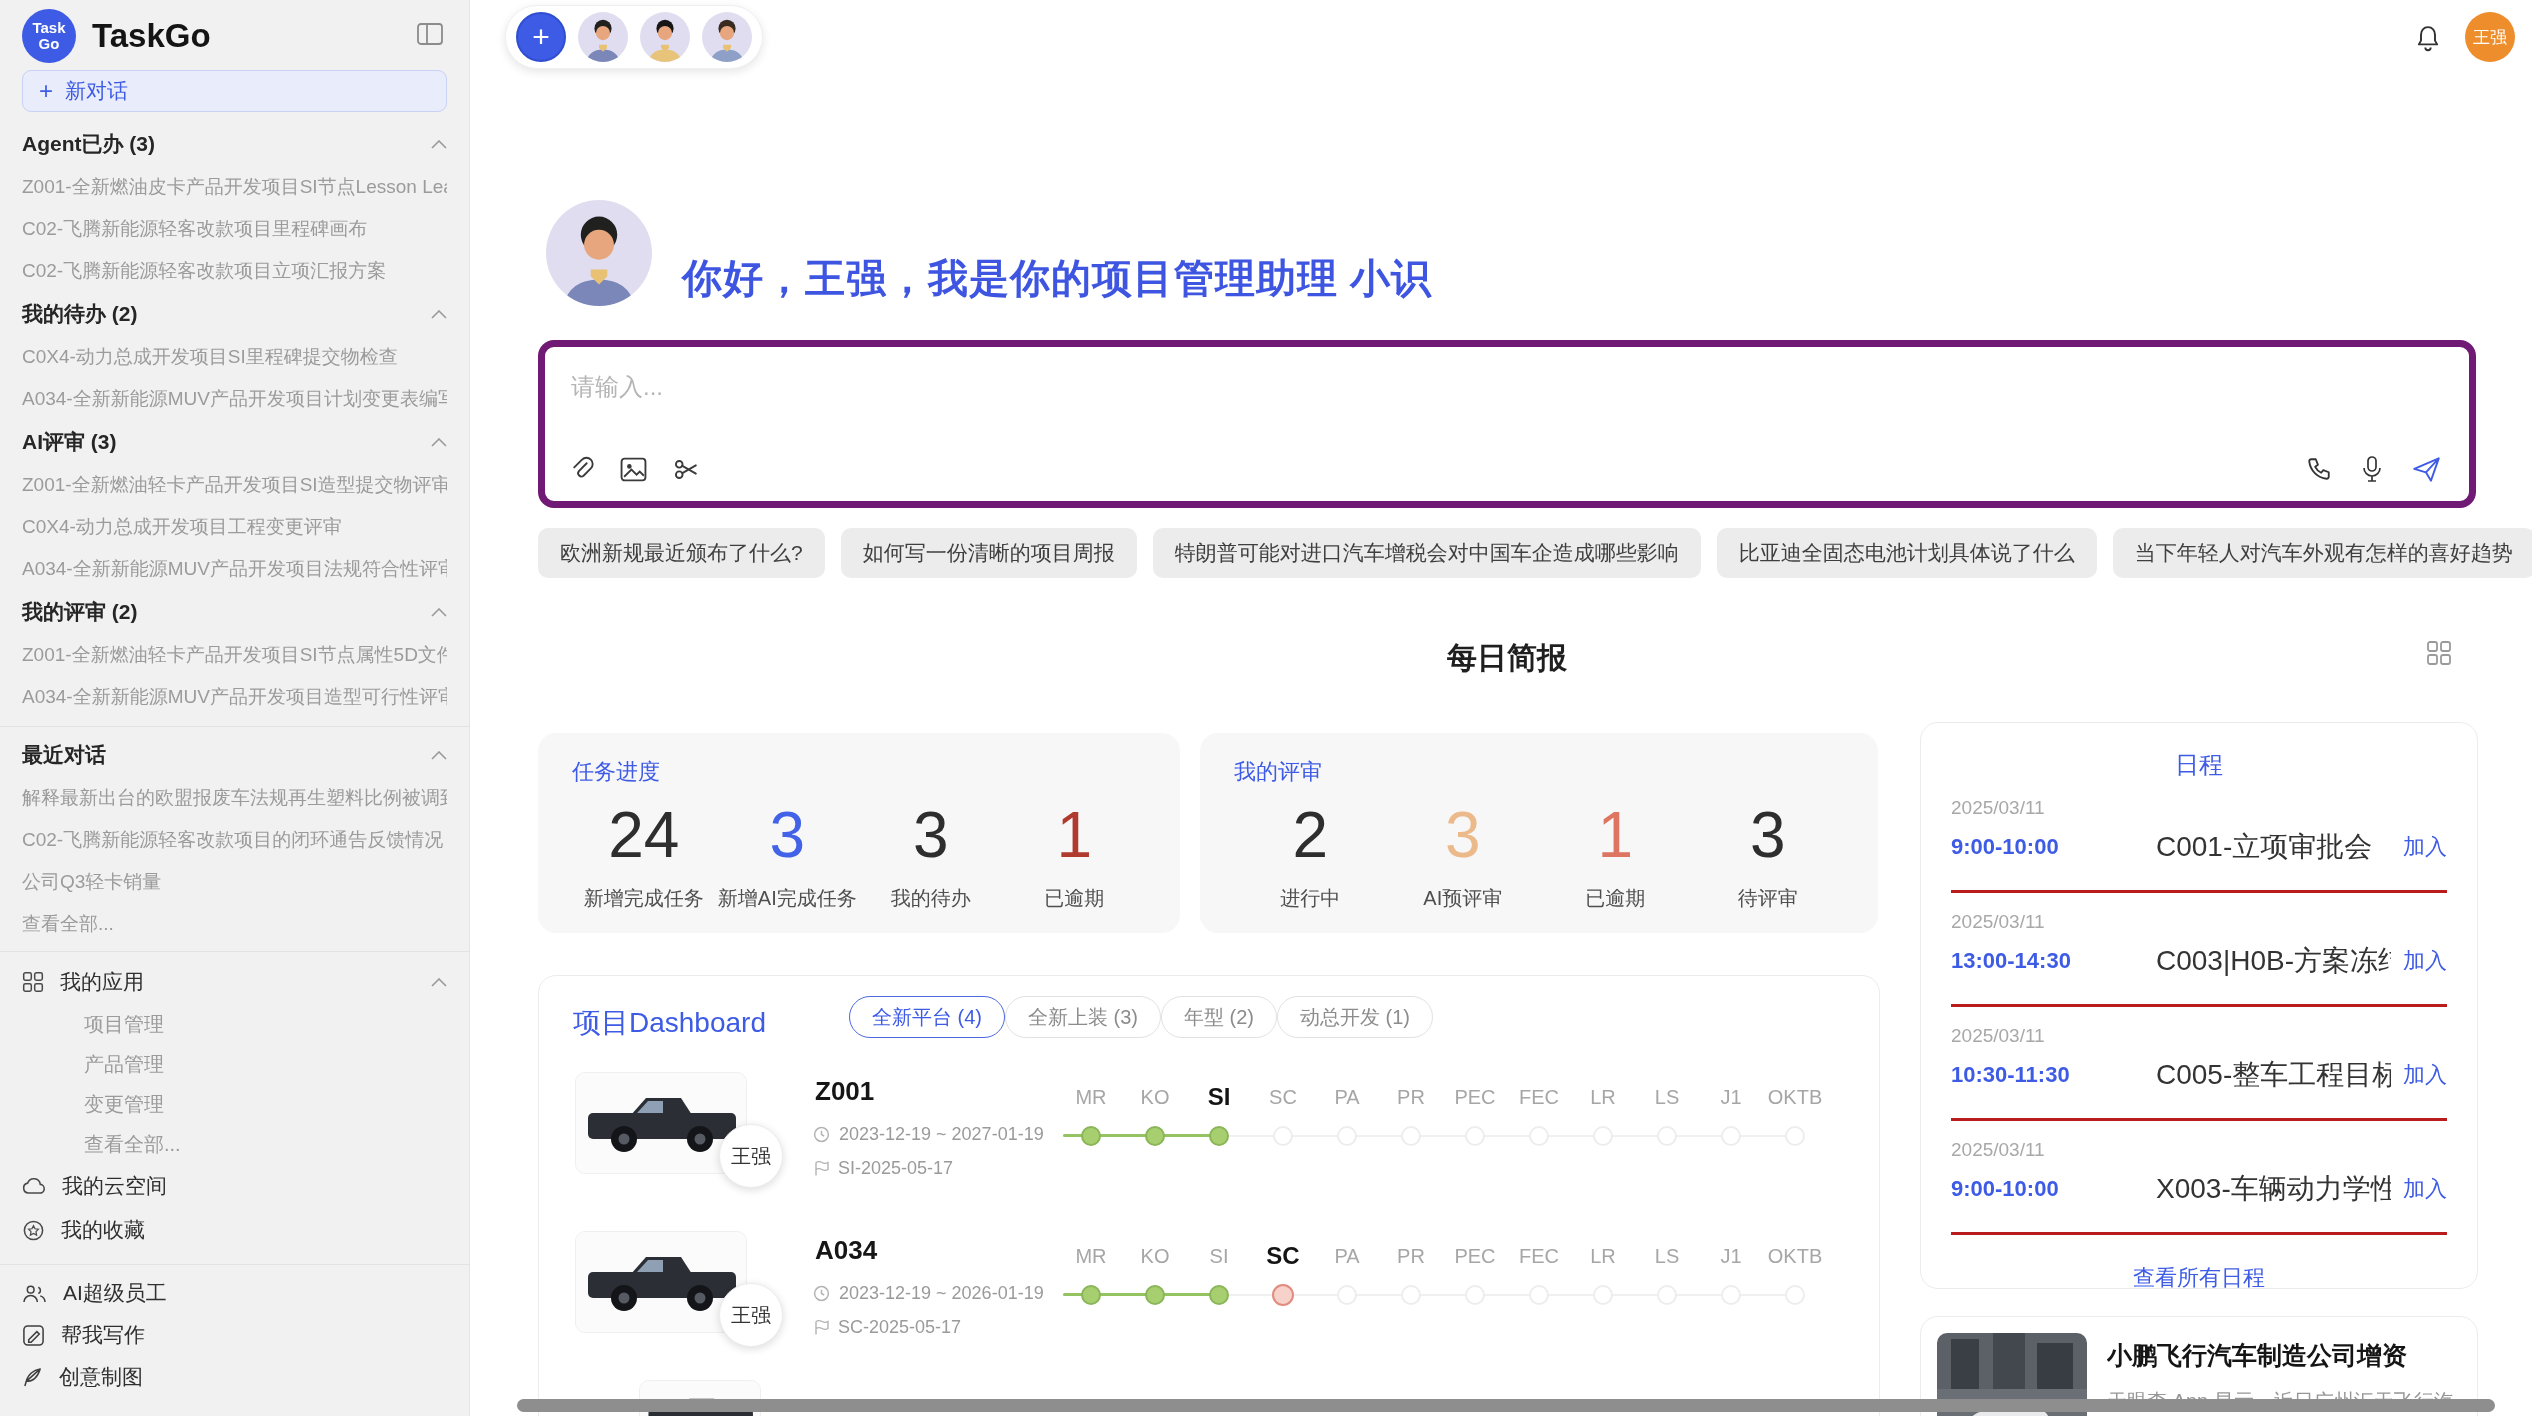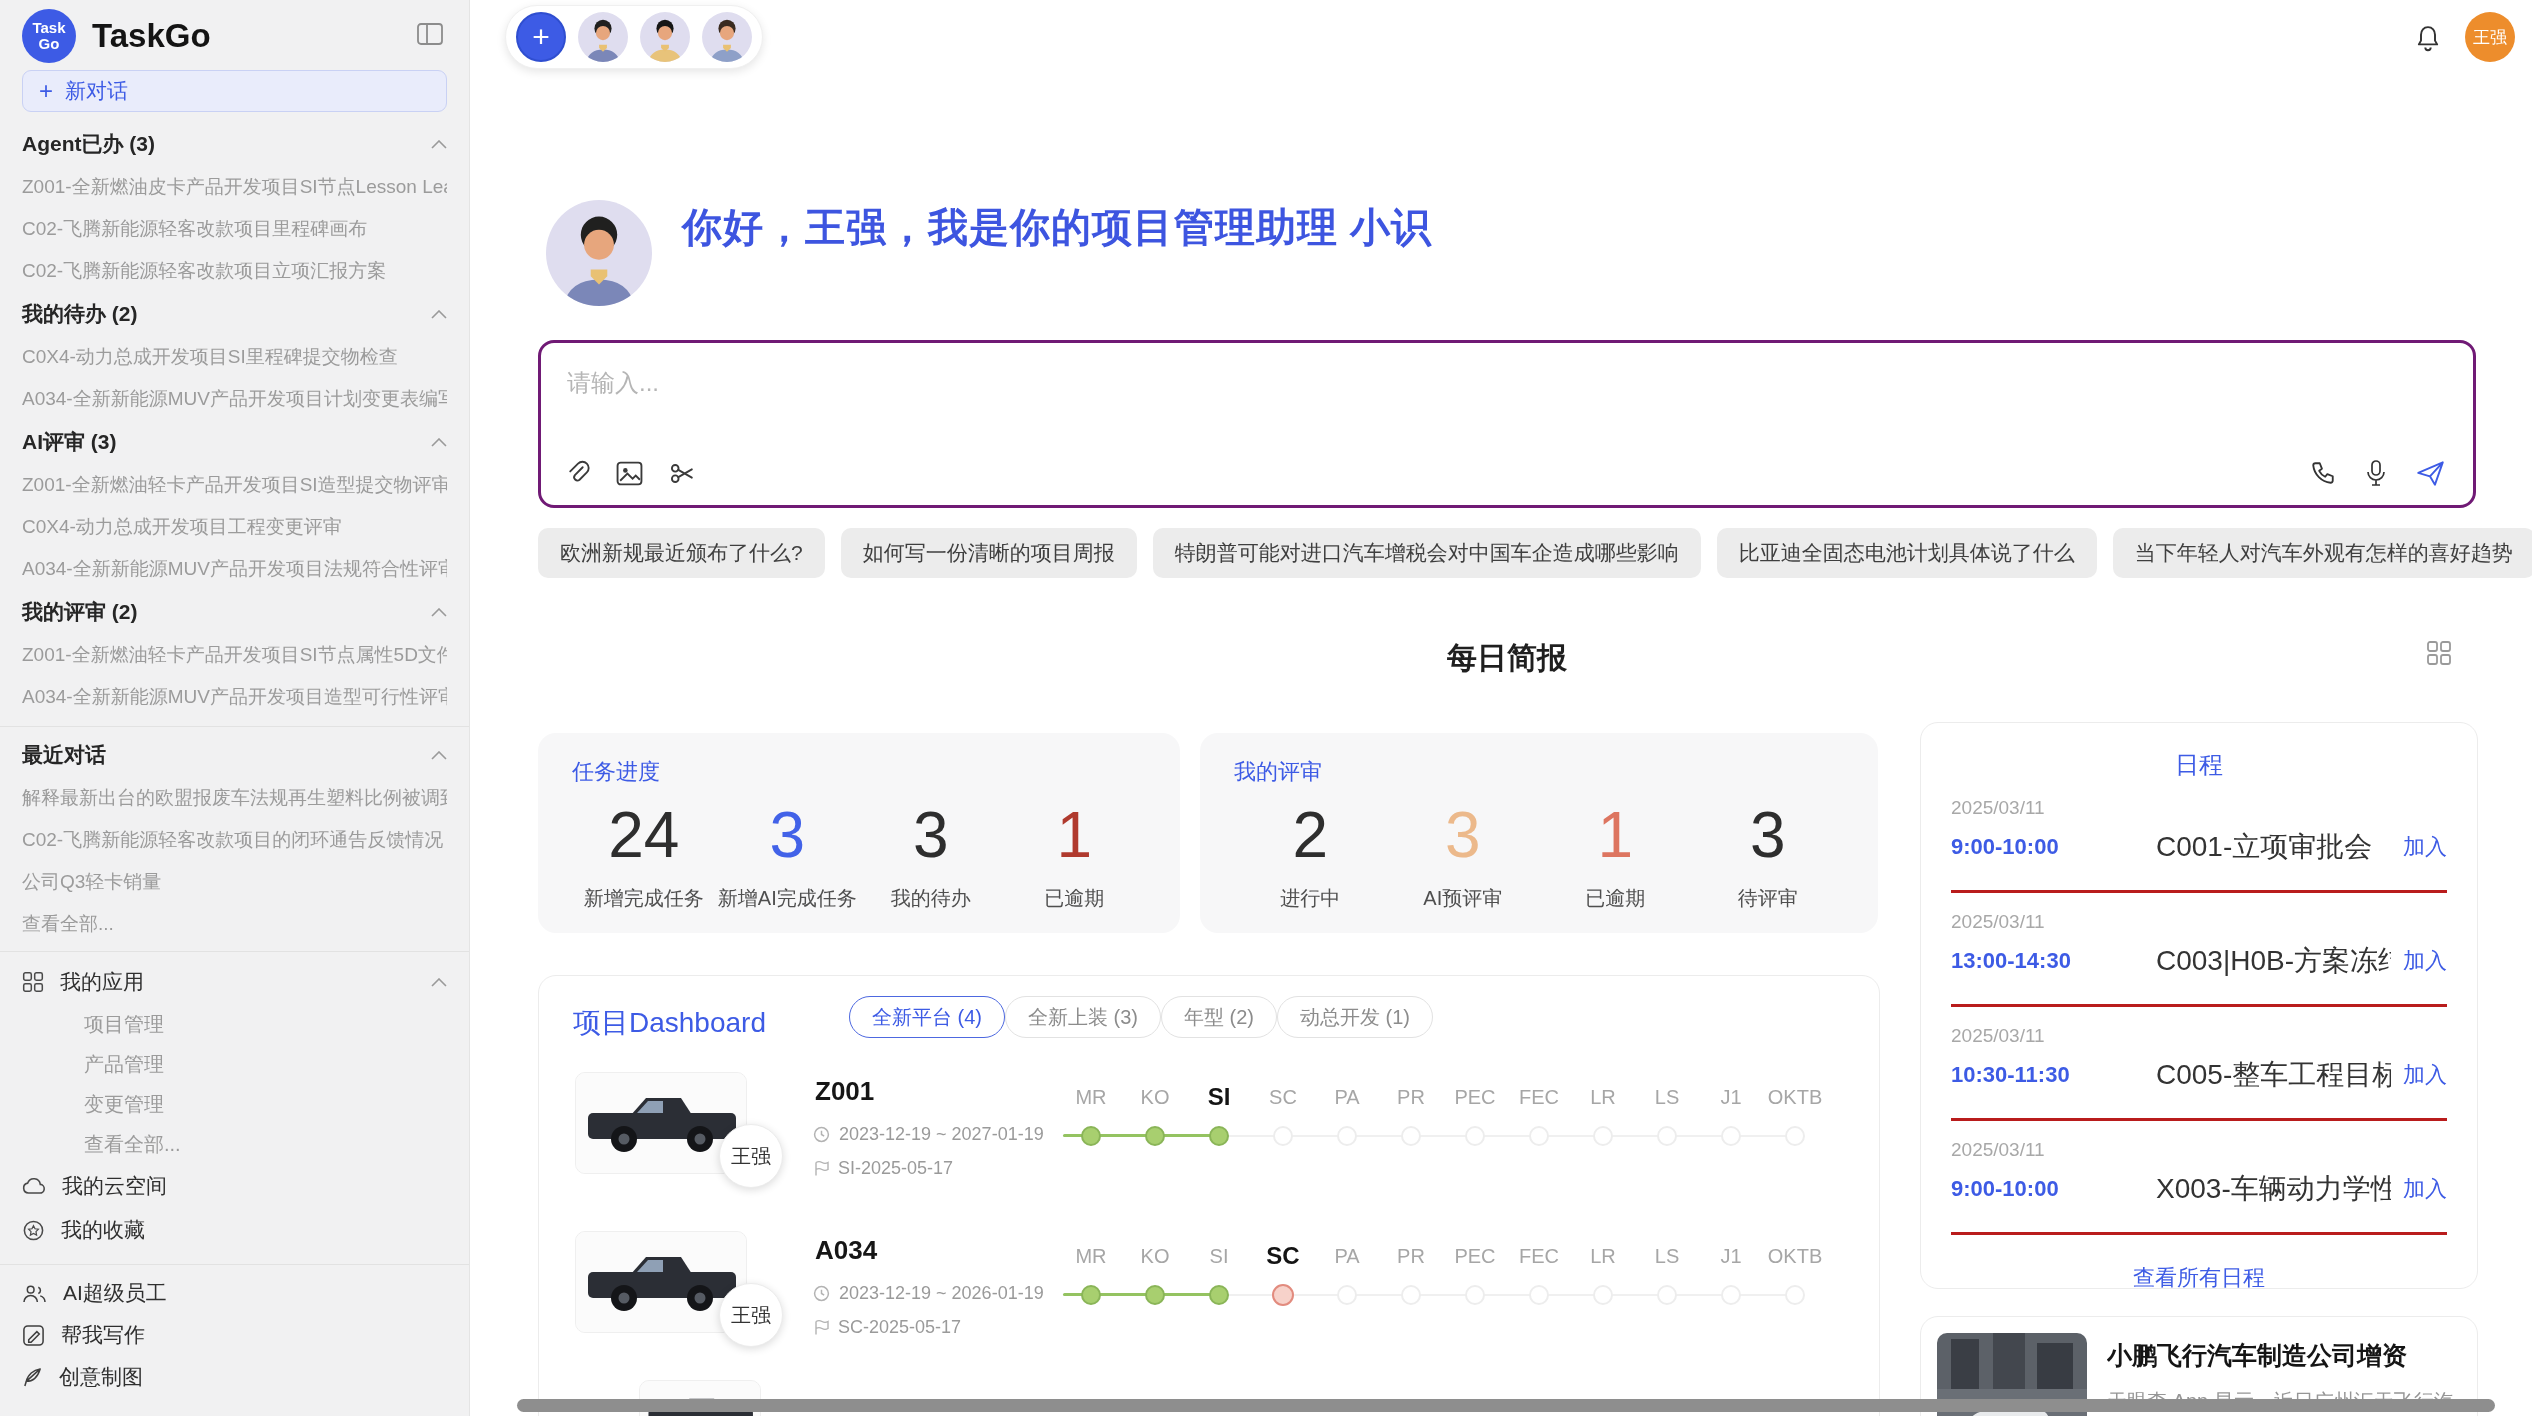--- a/index.html
+++ b/index.html
@@ -26,26 +26,26 @@
   .main{position:absolute;left:470px;top:0;right:0;bottom:0;background:#fff;}
 
   .topbar-pill{position:absolute;left:35px;top:5px;height:64px;border-radius:34px;background:#fff;box-shadow:0 3px 10px rgba(0,0,0,.10);border:1px solid #f0f0f0;display:flex;align-items:center;gap:12px;padding:0 10px;box-sizing:border-box;}
   .plus-btn{width:50px;height:50px;border-radius:50%;background:#3d5be5;color:#fff;display:flex;align-items:center;justify-content:center;font-size:30px;cursor:pointer;border:2px solid #2f4ed0;box-sizing:border-box;}
   .pavatar{width:50px;height:50px;border-radius:50%;overflow:hidden;flex-shrink:0;cursor:pointer;}
   .pavatar svg{display:block;width:100%;height:100%;}
   .topbar-right{position:absolute;right:17px;top:12px;display:flex;align-items:center;gap:24px;}
   .bell{cursor:pointer;margin-top:8px;}
   .user-badge{width:50px;height:50px;border-radius:50%;background:#ed8d2c;color:#fff;font-size:17px;display:flex;align-items:center;justify-content:center;cursor:pointer;}
 
-  .greeting{position:absolute;left:76px;top:200px;display:flex;align-items:flex-start;}
+  .greeting{position:absolute;left:76px;top:200px;display:flex;align-items:flex-end;}
   .greet-avatar{width:106px;height:106px;border-radius:50%;overflow:hidden;flex-shrink:0;}
   .greet-avatar svg{display:block;width:100%;height:100%;}
   .greet-text{margin-left:30px;font-size:40px;font-weight:700;color:#3d55e0;letter-spacing:1px;}
 
-  .composer{position:absolute;left:68px;top:340px;width:1938px;height:168px;border:3px solid #701a75;border-radius:16px;box-sizing:border-box;background:#fff;}
+  .composer{position:absolute;left:68px;top:340px;width:1938px;height:168px;border:7px solid #701a75;border-radius:16px;box-sizing:border-box;background:#fff;}
   .composer .ph{position:absolute;left:26px;top:24px;font-size:24px;color:#b5b5b5;}
   .comp-left{position:absolute;left:24px;bottom:18px;display:flex;gap:26px;align-items:center;}
   .comp-right{position:absolute;right:28px;bottom:18px;display:flex;gap:28px;align-items:center;}
   .icon-btn{cursor:pointer;display:flex;align-items:center;}
 
   .chips{position:absolute;left:68px;top:528px;width:1938px;display:flex;justify-content:space-between;gap:16px;}
   .chip{height:50px;line-height:50px;background:#ececec;border-radius:10px;padding:0 22px;font-size:21px;color:#3f3f3f;white-space:nowrap;cursor:pointer;}
 
   .daily-head{position:absolute;left:68px;top:638px;width:1938px;text-align:center;}
   .daily-title{font-size:30px;font-weight:700;color:#1f1f1f;}

